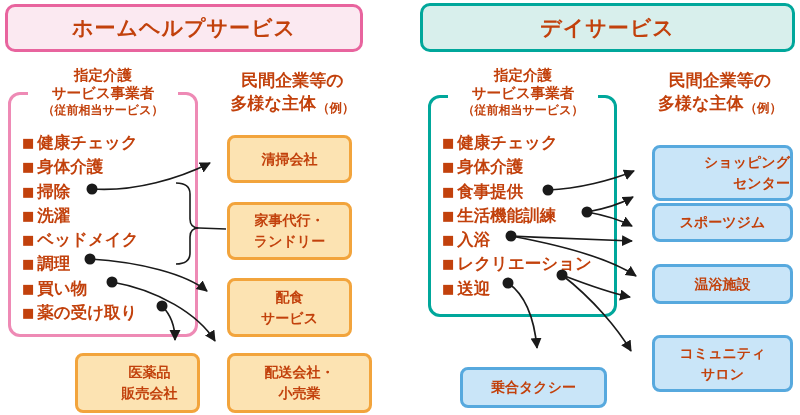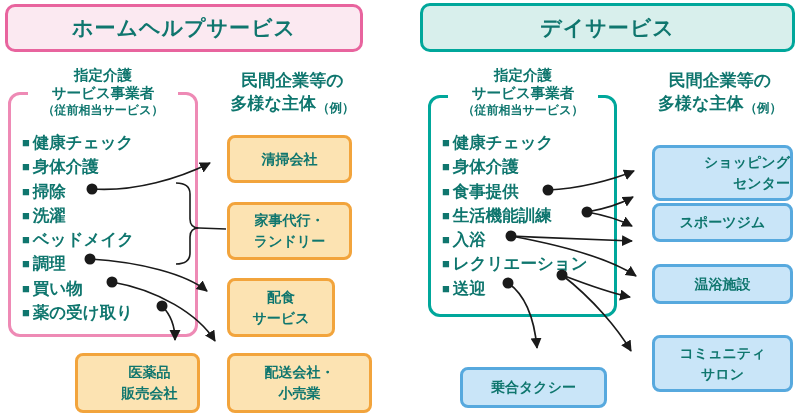--- a/index.html
+++ b/index.html
@@ -1,36 +1,36 @@
 <!DOCTYPE html>
 <html><head>
 <meta charset="utf-8">
 <style>
   html,body{margin:0;padding:0;background:#fff;}
   .canvas{
     position:relative;width:800px;height:415px;background:#fff;overflow:hidden;
-    font-family:"DejaVu Sans","Liberation Sans",sans-serif;font-weight:700;color:#0f766e;
+    font-family:"DejaVu Sans","Liberation Sans",sans-serif;font-weight:700;color:#c2410c;
   }
   .abs{position:absolute;box-sizing:border-box;}
   
   .banner{display:flex;align-items:center;justify-content:center;
     font-size:21px;letter-spacing:1px;border-radius:10px;}
   .banner.pink{background:#fbe9f1;border:3px solid #e8649e;}
   .banner.teal{background:#d8efec;border:3px solid #00a79b;}
   
   .container-box{border-radius:12px;background:transparent;z-index:1;}
   .container-box.pink{border:3px solid #ee8ab5;}
   .container-box.teal{border:3px solid #00a79b;}
   
   .provider-hdr{z-index:2;background:#fff;text-align:center;font-size:14.5px;line-height:17.5px;padding:1px 0;}
   .provider-hdr .l3{font-size:12px;}
   .private-hdr{z-index:2;text-align:center;font-size:17px;line-height:23px;}
   .rei{font-size:12.5px;position:relative;top:3px;margin-left:1px;}
   
-  .svc-list{z-index:2;font-size:16.5px;line-height:23.3px;white-space:nowrap;font-family:Liberation Serif, serif;}
+  .svc-list{z-index:2;font-size:16.5px;line-height:23.3px;white-space:nowrap;}
   .svc-item .blt{font-size:13px;margin-right:3px;position:relative;top:-1px;}
   
   .cbox{display:flex;flex-direction:column;align-items:center;justify-content:center;
     text-align:center;font-size:14px;line-height:21px;border-radius:8px;z-index:2;white-space:nowrap;}
   .cbox.orange{background:#fce3b2;border:3px solid #f2a43c;}
   .cbox.blue{background:#c9e5f8;border:3px solid #57a9de;}
   
   .overlay{position:absolute;left:0;top:0;z-index:3;pointer-events:none;}
 </style>
 </head>
@@ -66,21 +66,21 @@
     <div><span>多様な主体</span><span class="rei">（例）</span></div>
   </div>
 
   <div class="abs cbox orange" style="left:227px;top:135px;width:125px;height:48px;">
     <div>清掃会社</div>
   </div>
   <div class="abs cbox orange" style="left:227px;top:202px;width:125px;height:58px;">
     <div>家事代行・</div>
     <div>ランドリー</div>
   </div>
-  <div class="abs cbox orange" style="left:227px;top:278px;width:108px;height:59px;">
+  <div class="abs cbox orange" style="left:227px;top:278px;width:125px;height:59px;">
     <div>配食</div>
     <div>サービス</div>
   </div>
   <div class="abs cbox orange" style="left:227px;top:353px;width:145px;height:60px;">
     <div>配送会社・</div>
     <div>小売業</div>
   </div>
   <div class="abs cbox orange" style="left:75px;top:353px;width:125px;height:60px;padding-left:24px;">
     <div>医薬品</div>
     <div>販売会社</div>

